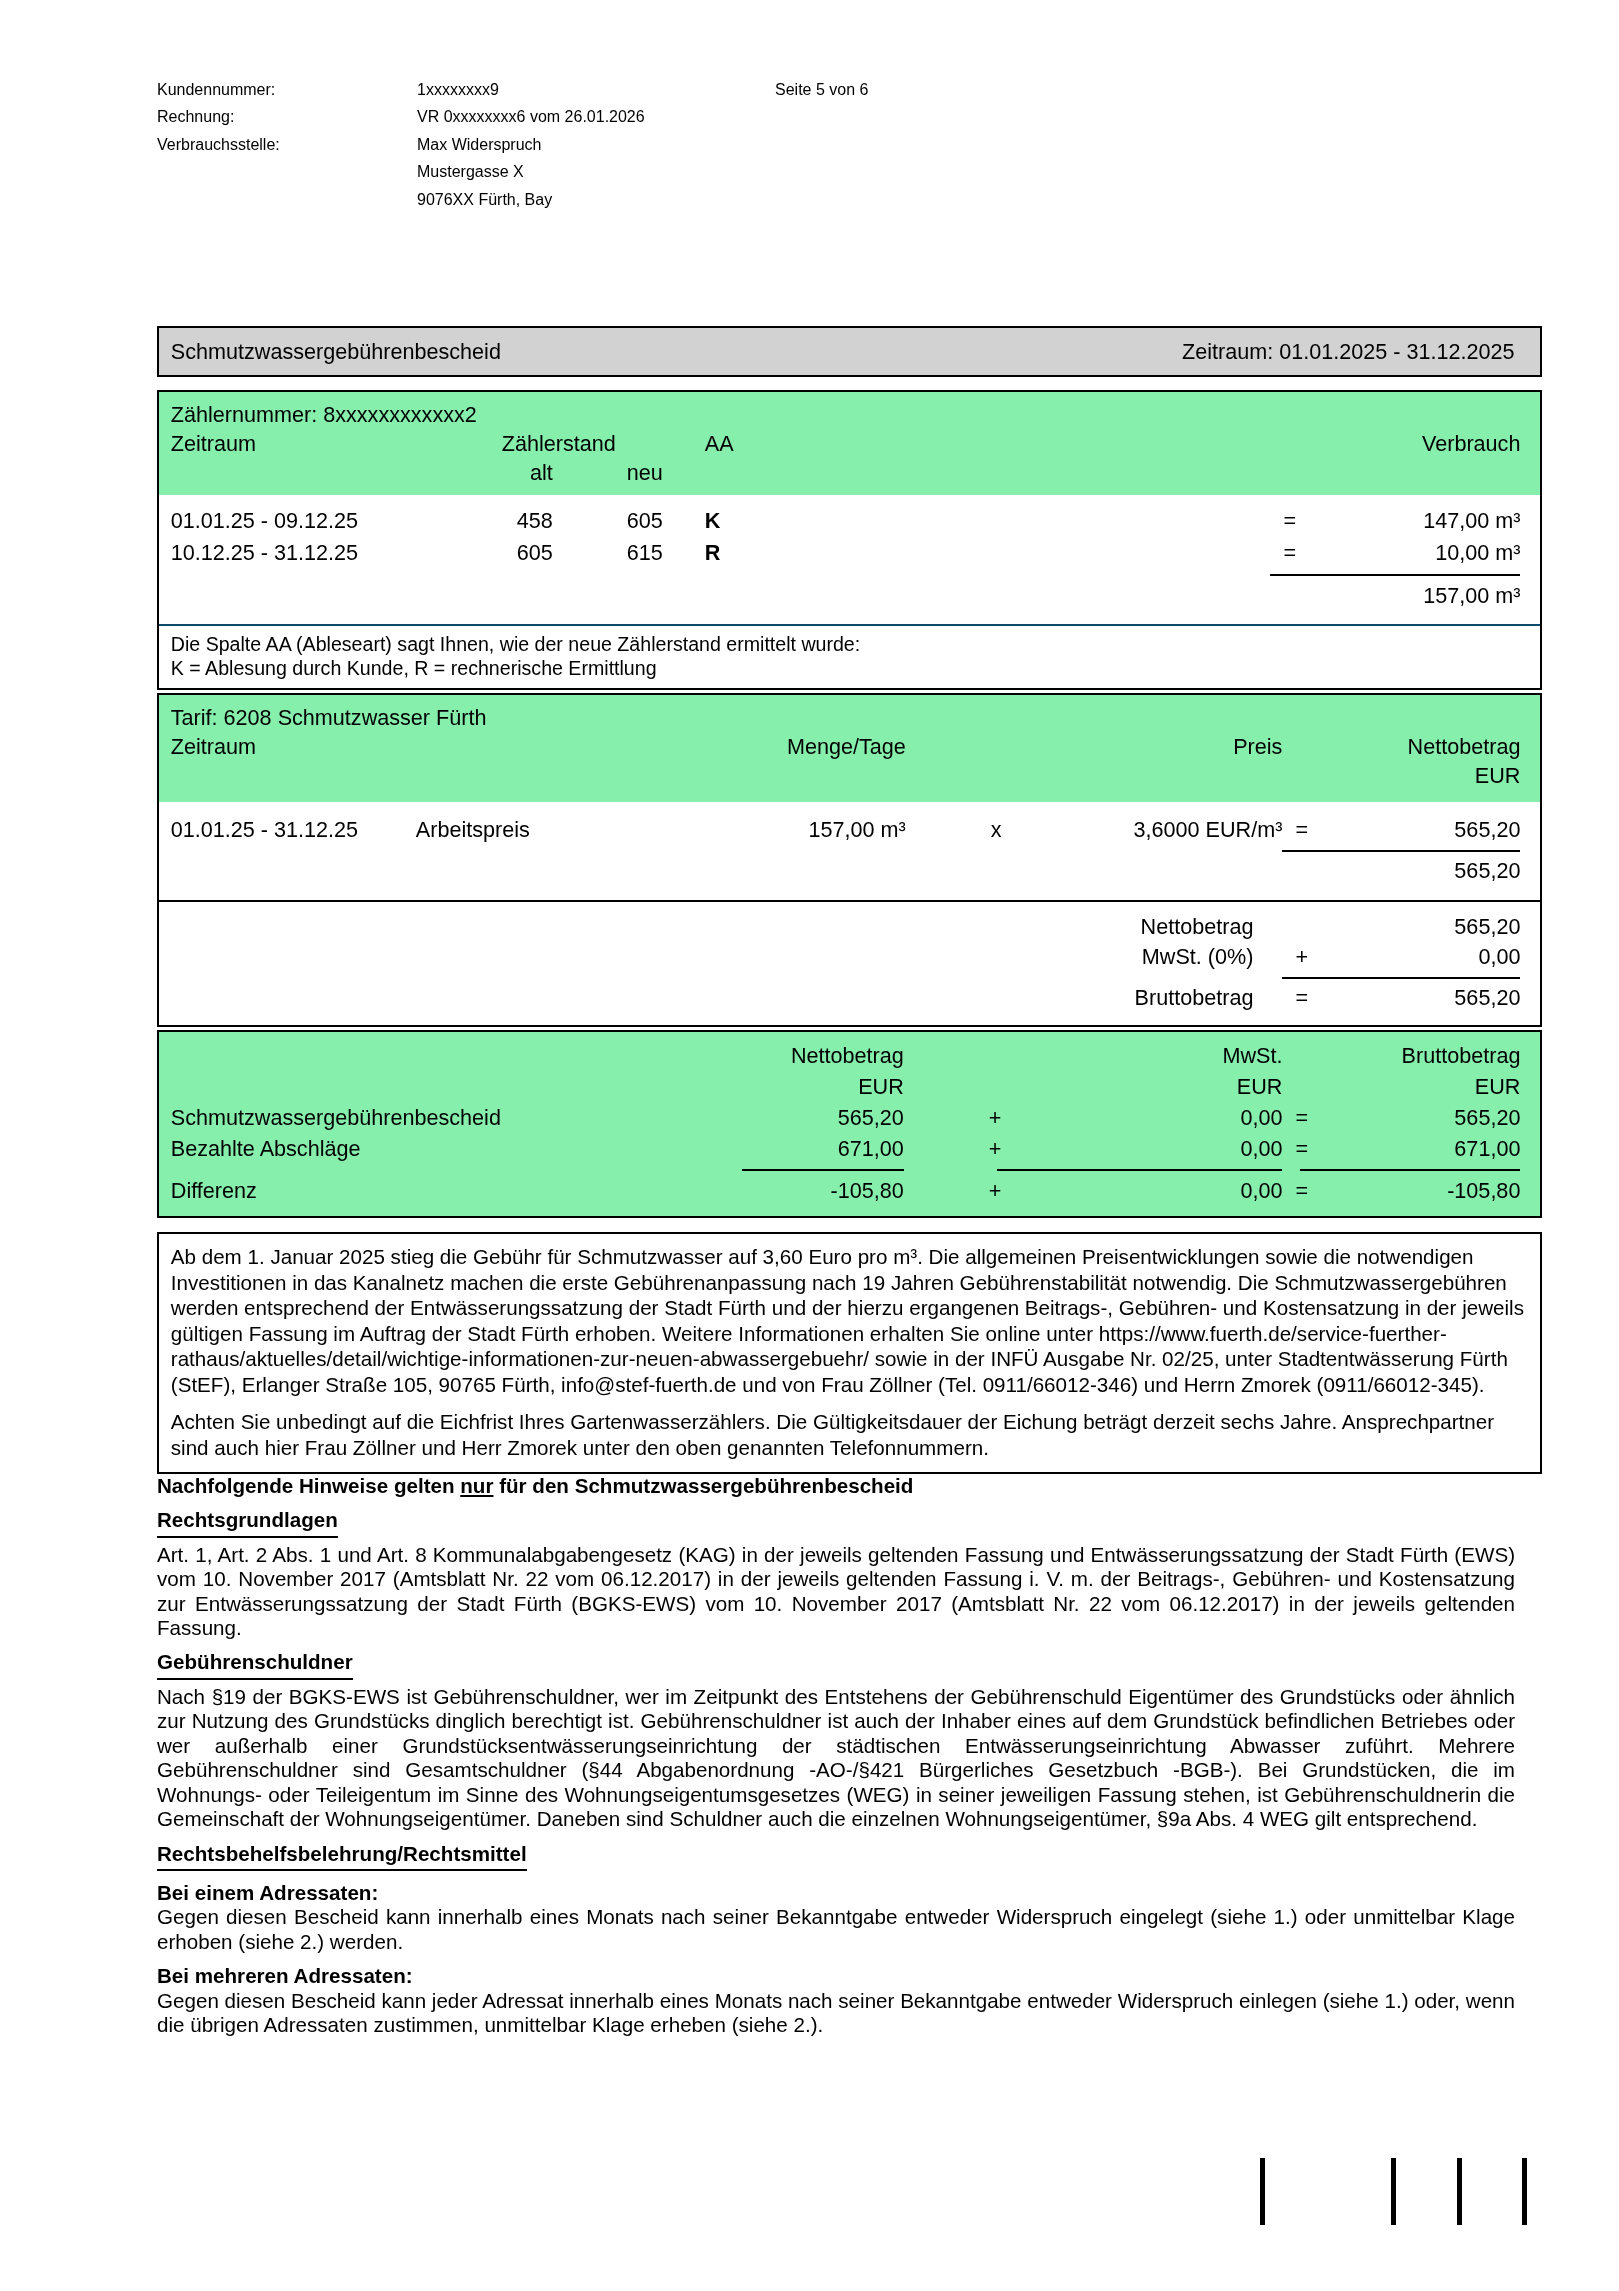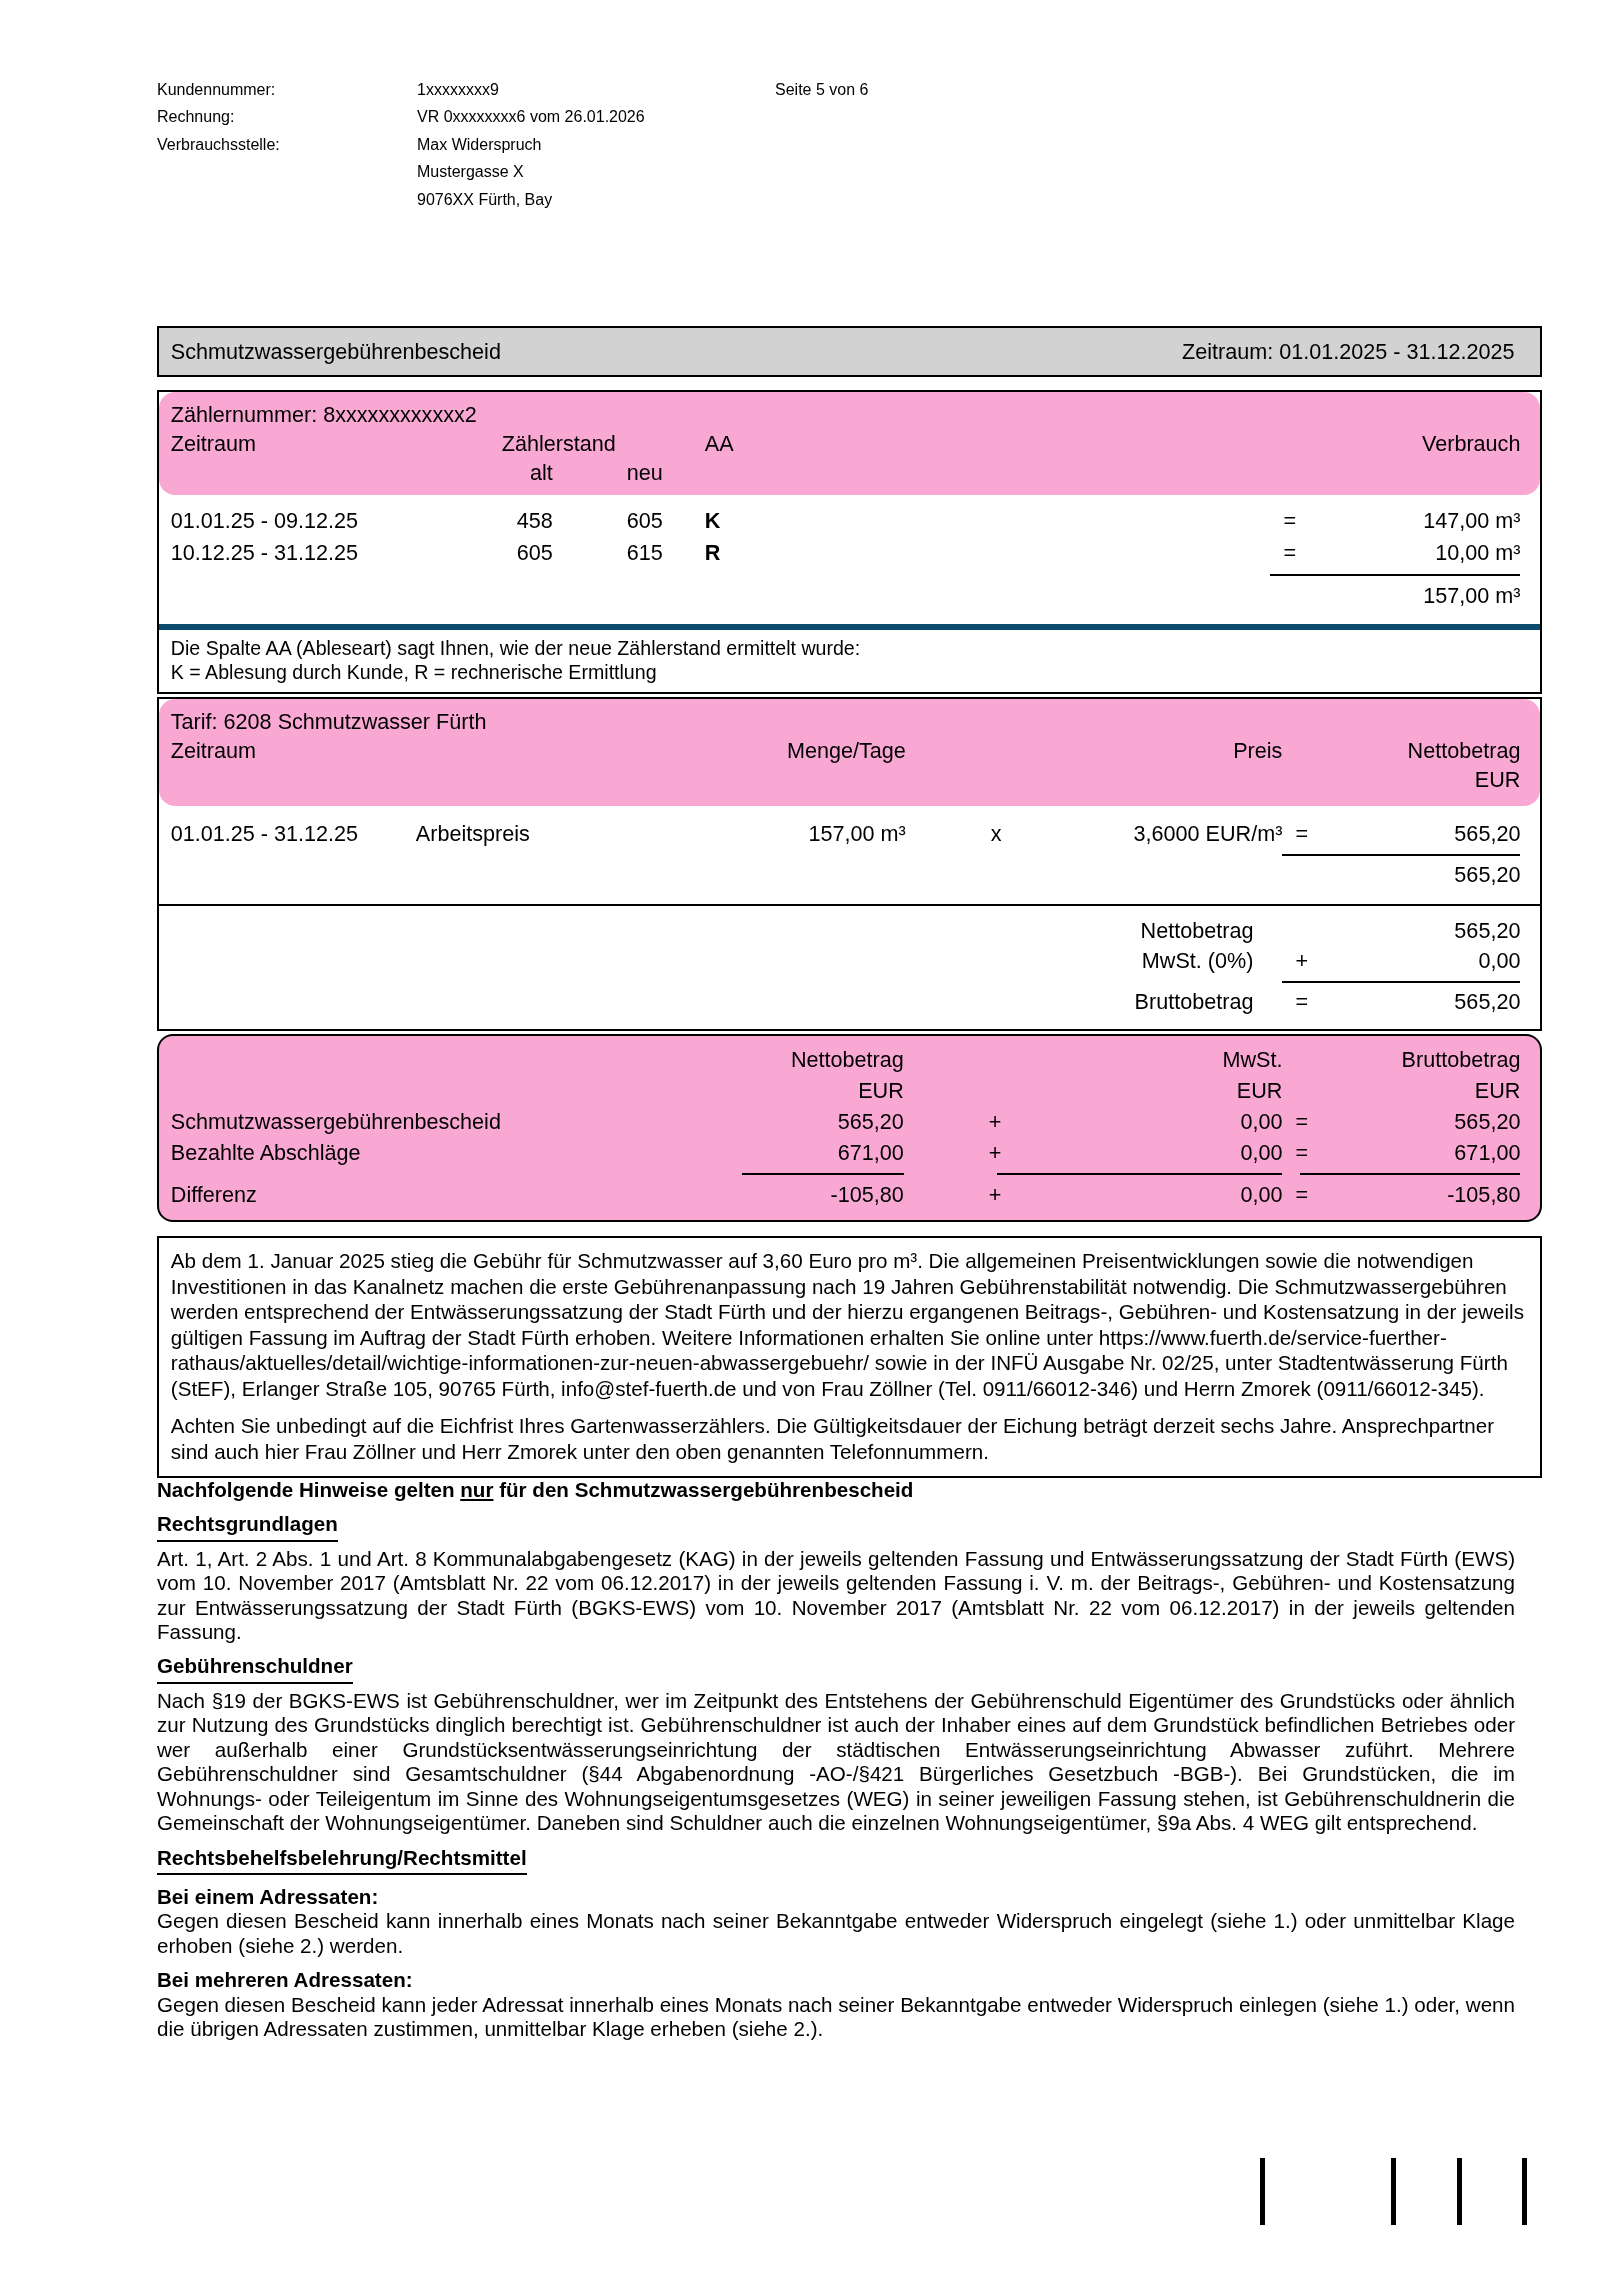--- a/index.html
+++ b/index.html
@@ -15,32 +15,32 @@
          font-size:16px; line-height:27.4px; }
   .hdr .cell { white-space:pre; }
 
   
   .titlebar { margin-top:113px; height:51px; background:#d2d2d2; border:2px solid #000;
               box-sizing:border-box; display:flex; justify-content:space-between;
               align-items:center; padding:0 25.5px 0 11.8px; font-size:21.6px; }
 
   
   .box { border:2px solid #000; box-sizing:border-box; }
-  .grayfill { background:#f9a8d4;border-radius:16px; }
+  .grayfill { background:#86efac; }
   .ta-r { text-align:right; } .ta-c { text-align:center; } .b { font-weight:bold; }
 
   
   .meter { margin-top:12.7px; }
   .grid-m { display:grid; grid-template-columns:284px 98px 110px 88px 1fr 39px 211px; }
   .meter-head { padding:7.8px 19.6px 8.8px 11.8px; font-size:21.6px; line-height:29px; }
   .zst-span { grid-column:2/4; text-align:center; }
   .aa-col { padding-left:42px; }
   .meter-body { padding:9.8px 19.6px 11.8px 11.8px; font-size:21.6px; line-height:32px;border-radius:32px; }
   .rule-eqval { grid-column:6/8; border-top:2px solid #000; margin:4.9px 0 3.9px 0; height:0; }
-  .meter-note { border-top:6px solid #0c4a6e; padding:5.9px 19.6px 7.8px 11.8px; font-size:19.6px; line-height:24.5px; }
+  .meter-note { border-top:2px solid #0c4a6e; padding:5.9px 19.6px 7.8px 11.8px; font-size:19.6px; line-height:24.5px; }
 
   
   .tariff { margin-top:2.9px; }
   .grid-t { display:grid; grid-template-columns:245px 323px 167px 1fr 196px 39px 199px; }
   .tariff-head { padding:7.8px 19.6px 11.8px 11.8px; font-size:21.6px; line-height:29px; }
   .tariff-body { padding:11.8px 19.6px 13.7px 11.8px; font-size:21.6px; line-height:31px; }
   .tariff-totals { border-top:2px solid #000; padding:9.8px 19.6px 11.8px 11.8px; font-size:21.6px; line-height:30px; }
   .grid-tot { display:grid; grid-template-columns:1fr 39px 199px; }
   .tot-label { text-align:right; padding-right:29px; }
   .rule-tot { grid-column:2/4; border-top:2px solid #000; margin:4.9px 0 3.9px 0; height:0; }

